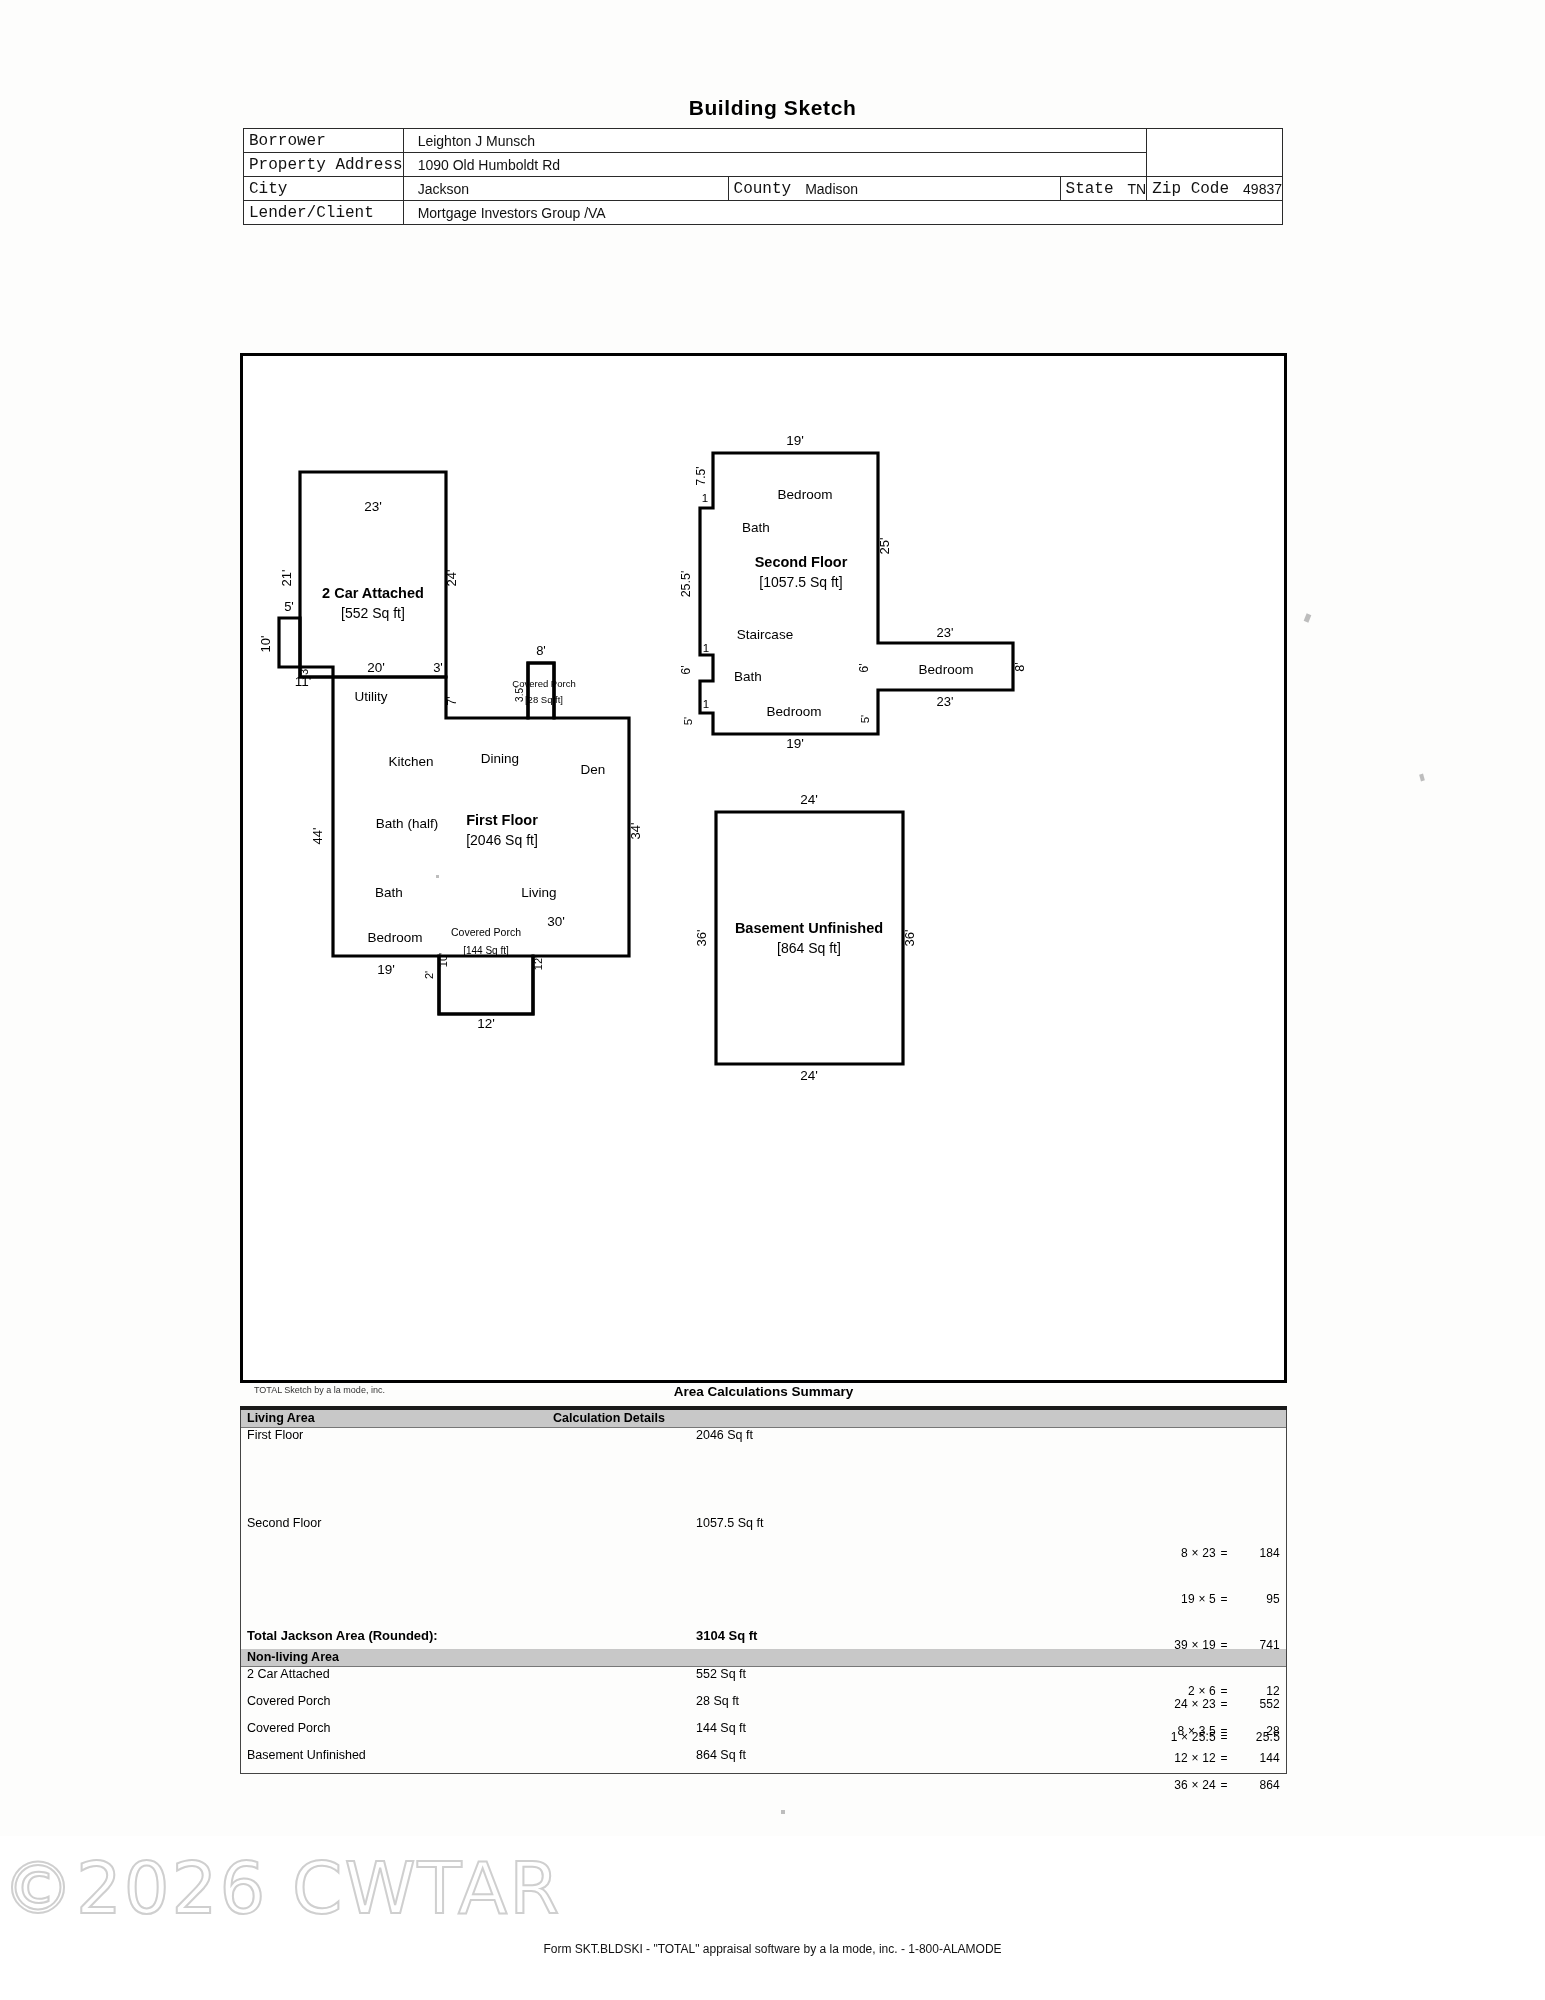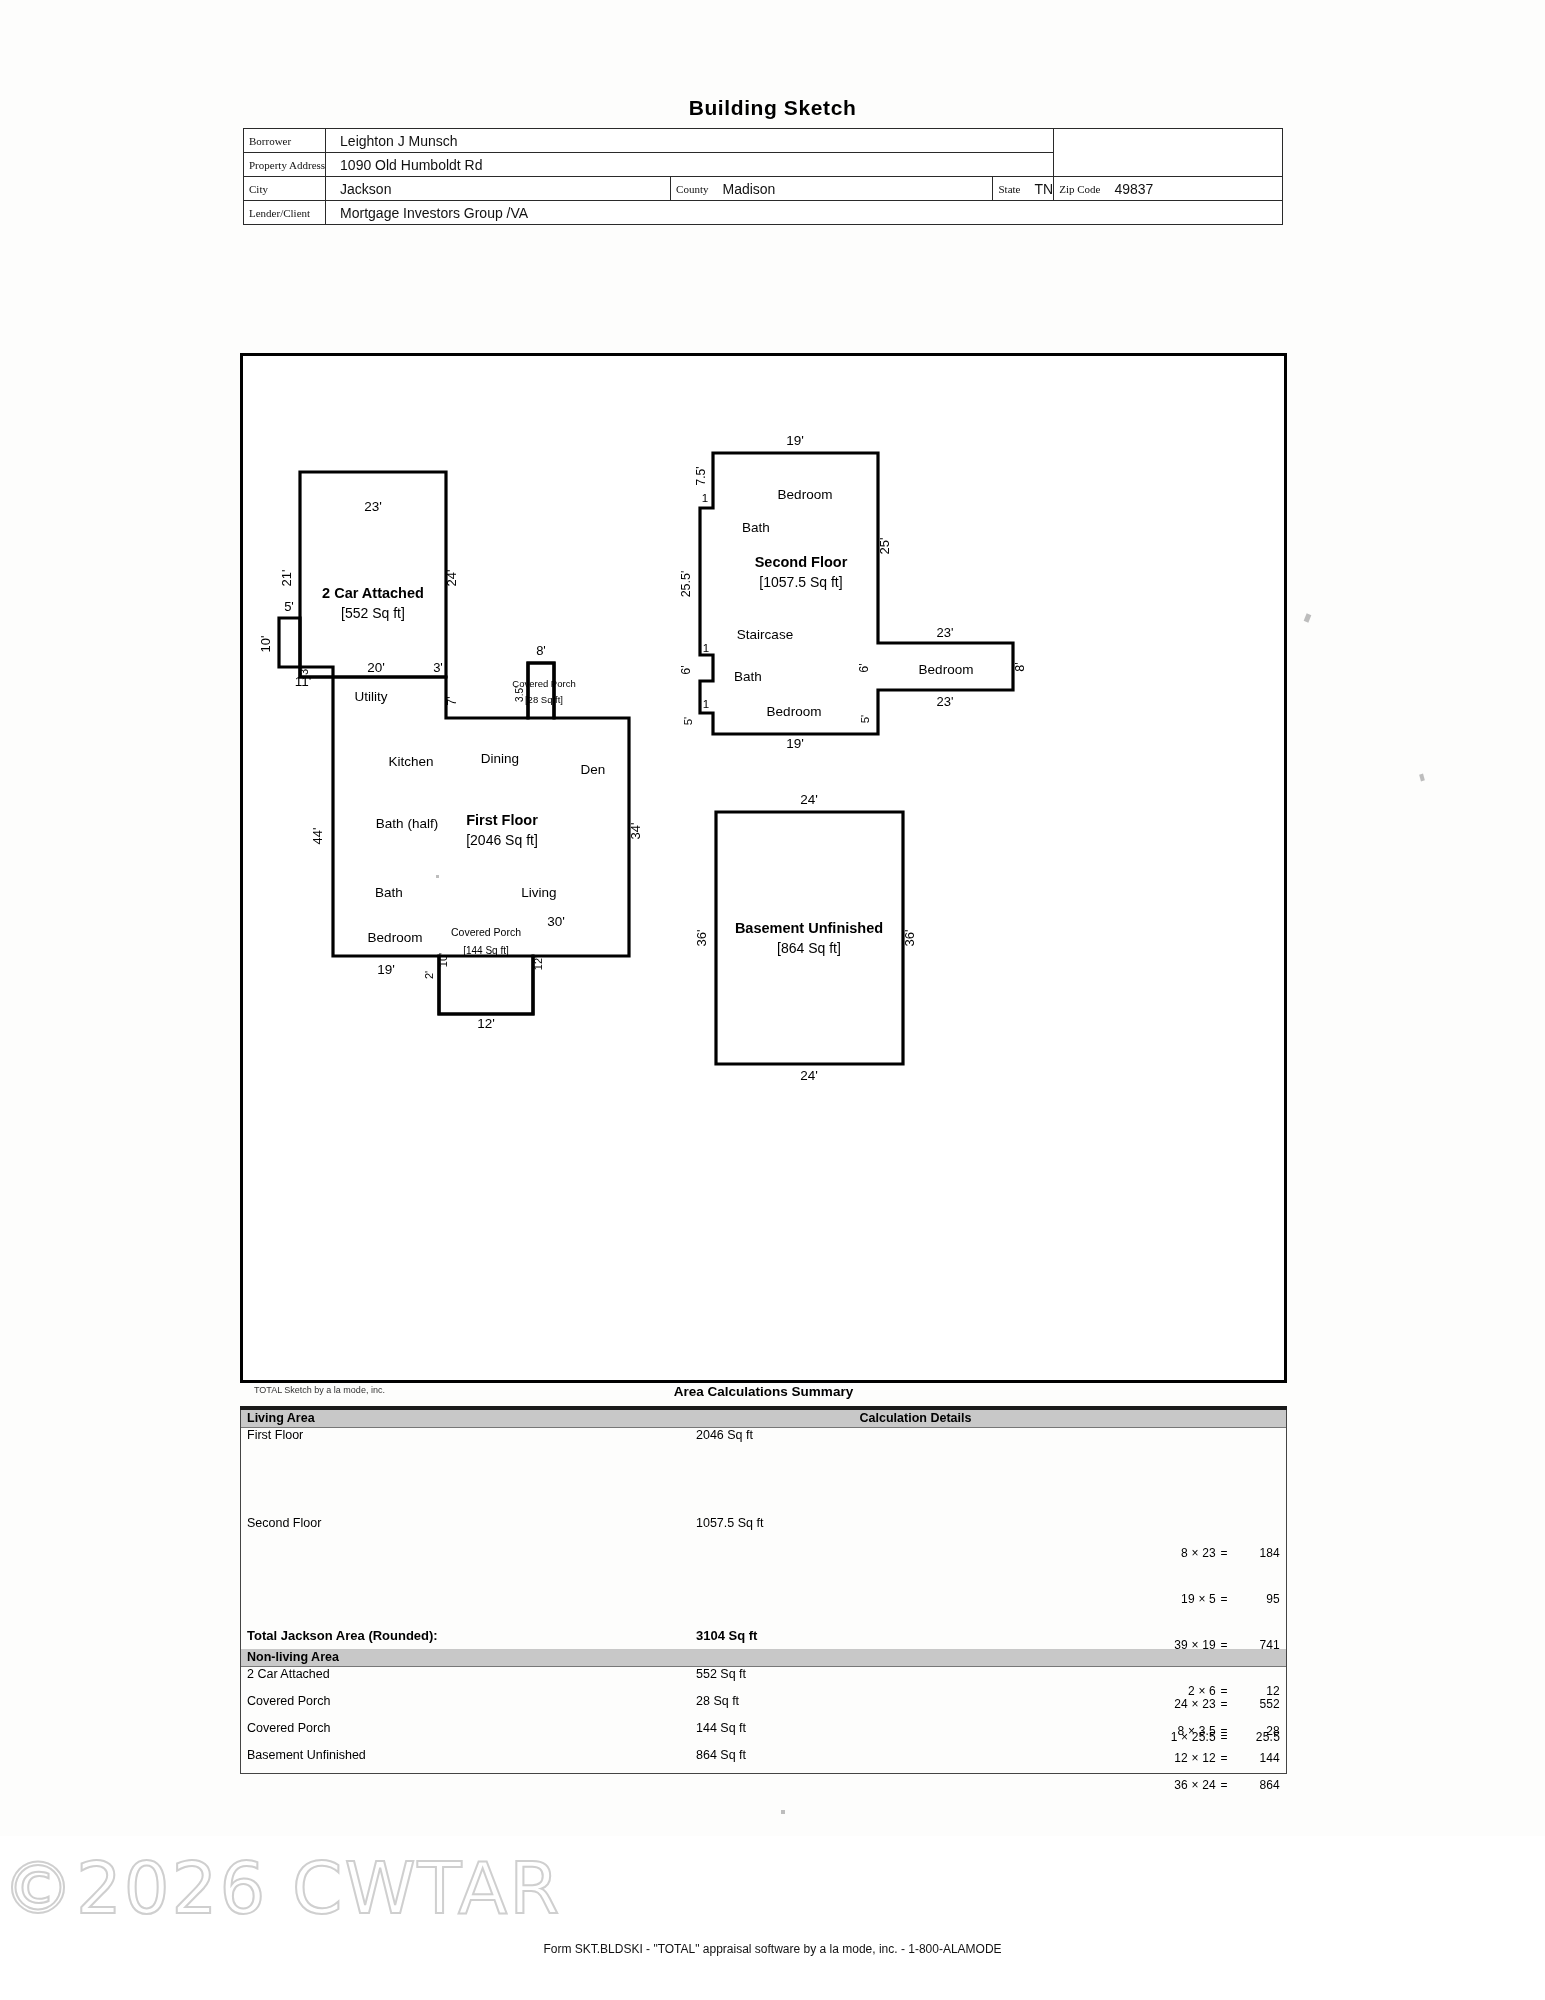--- a/index.html
+++ b/index.html
@@ -48,24 +48,24 @@
     border-collapse: collapse;
     background: #fff;
   }
   #header-table td {
     border: 1px solid #2a2a2a;
     padding: 0;
     height: 23px;
     vertical-align: middle;
   }
   .hdr-lbl {
-    font-size: 11px;
+    font-size: 16px;
     padding-left: 5px !important;
     white-space: nowrap;
-    font-family: Liberation Serif, serif;
+    font-family: Liberation Mono, monospace;
     color: #111;
     width: 1%;
   }
   .hdr-val {
     font-size: 14px;
     padding-left: 14px !important;
     white-space: nowrap;
     font-family: "Liberation Sans", sans-serif;
     color: #111;
   }
@@ -123,22 +123,21 @@
     border-bottom: 1px solid #777;
   }
   .band .band-l {
     position: absolute;
     left: 6px; top: 1px;
     font-size: 12.5px;
     font-weight: bold;
   }
   .band .band-c {
     position: absolute;
-    left: 4px; right: 0; top: 1px;
-    text-align: center;
+    left: 12px; right: 0; top: 1px;
     font-size: 12.5px;
     font-weight: bold;
     padding-left: 300px;
   }
 
   .calc-row {
     position: relative;
     min-height: 20px;
   }
   .c-name {

